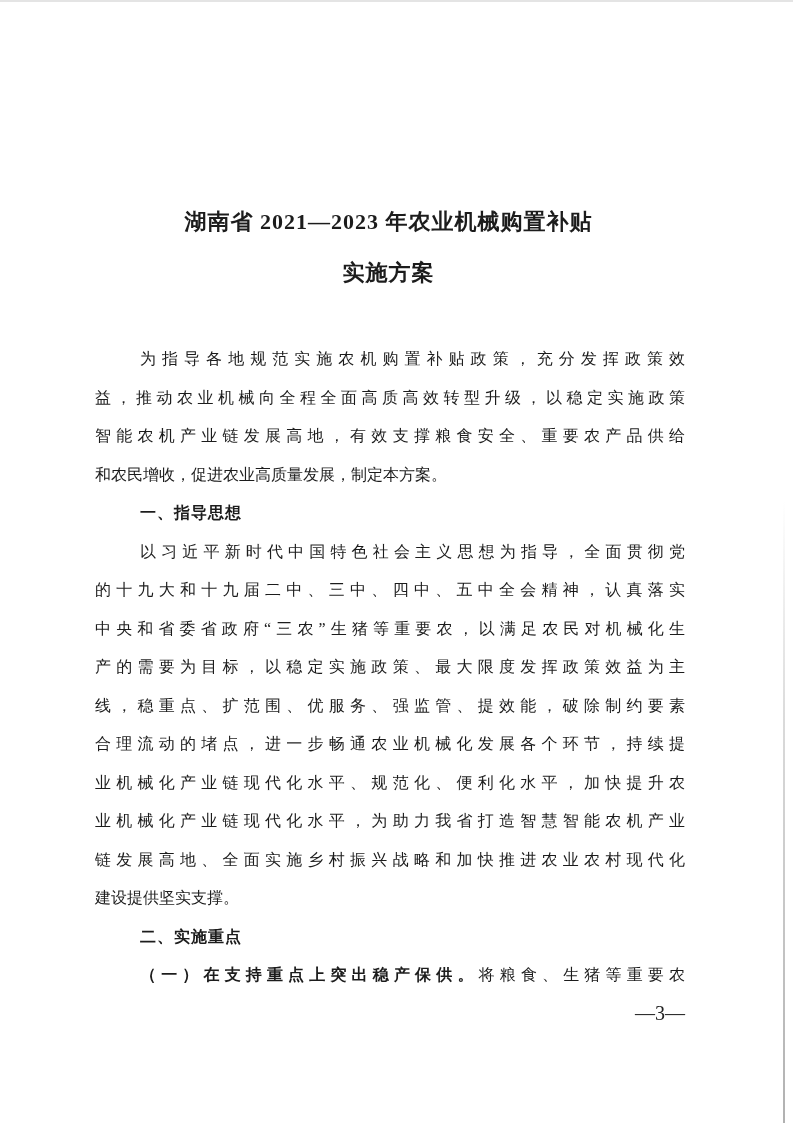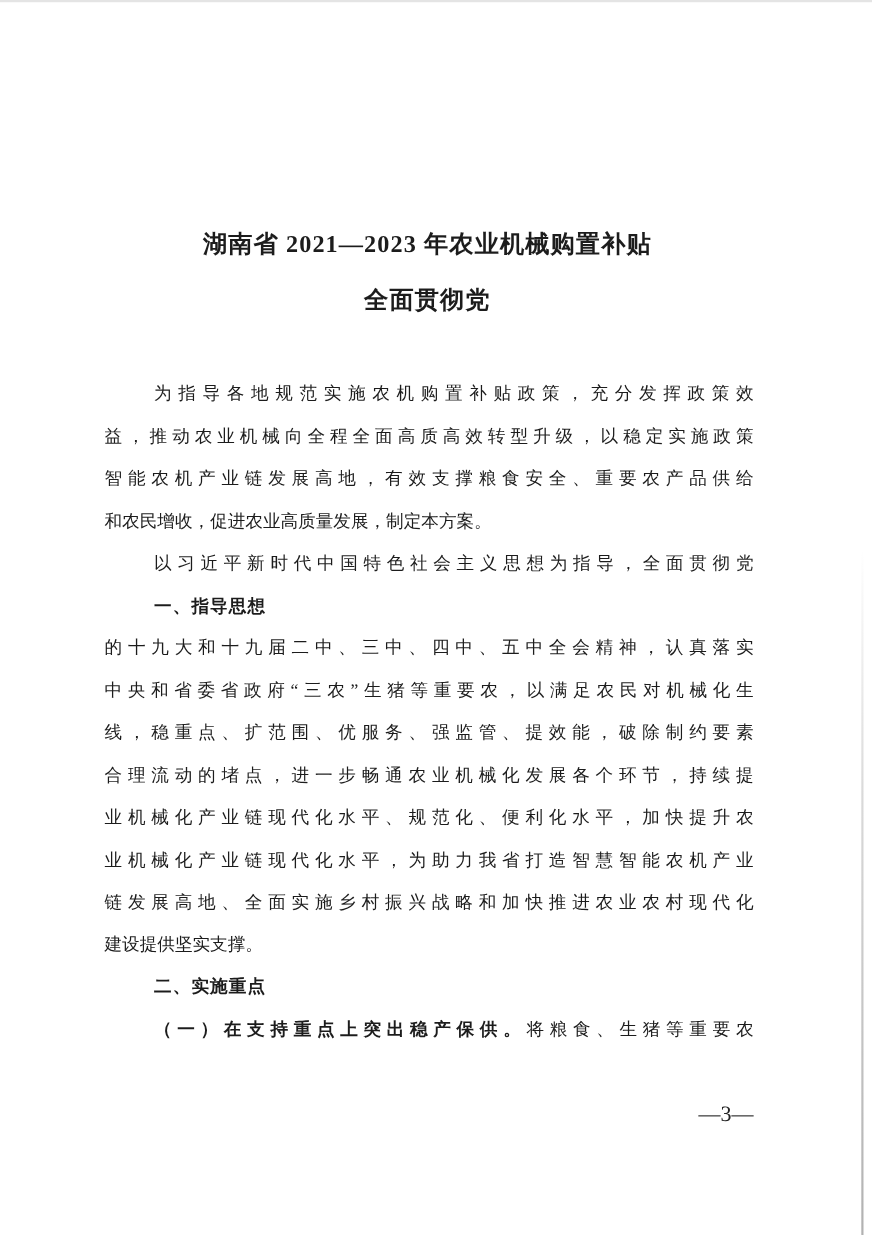--- a/index.html
+++ b/index.html
@@ -78,32 +78,33 @@
   }
 </style>
 </head>
 <body>
 
 <div class="page-edge-top"></div>
 <div class="scan-line-right"></div>
 
 <div class="doc-title">
   <div>湖南省 2021—2023 年农业机械购置补贴</div>
-  <div>全面贯彻党</div>
+  <div>实施方案</div>
 </div>
 
 <div class="doc-body">
     <div class="line indent fill">为指导各地规范实施农机购置补贴政策，充分发挥政策效</div>
     <div class="line fill">益，推动农业机械向全程全面高质高效转型升级，以稳定实施政策</div>
     <div class="line fill">智能农机产业链发展高地，有效支撑粮食安全、重要农产品供给</div>
     <div class="line">和农民增收，促进农业高质量发展，制定本方案。</div>
+    <div class="line heading">一、指导思想</div>
     <div class="line indent fill">以习近平新时代中国特色社会主义思想为指导，全面贯彻党</div>
-    <div class="line heading">一、指导思想</div>
     <div class="line fill">的十九大和十九届二中、三中、四中、五中全会精神，认真落实</div>
     <div class="line fill">中央和省委省政府“三农”生猪等重要农，以满足农民对机械化生</div>
+    <div class="line fill">产的需要为目标，以稳定实施政策、最大限度发挥政策效益为主</div>
     <div class="line fill">线，稳重点、扩范围、优服务、强监管、提效能，破除制约要素</div>
     <div class="line fill">合理流动的堵点，进一步畅通农业机械化发展各个环节，持续提</div>
     <div class="line fill">业机械化产业链现代化水平、规范化、便利化水平，加快提升农</div>
     <div class="line fill">业机械化产业链现代化水平，为助力我省打造智慧智能农机产业</div>
     <div class="line fill">链发展高地、全面实施乡村振兴战略和加快推进农业农村现代化</div>
     <div class="line">建设提供坚实支撑。</div>
     <div class="line heading">二、实施重点</div>
     <div class="line indent fill"><b>（一）在支持重点上突出稳产保供。</b><span>将粮食、生猪等重要农</span></div>
   </div>
 

